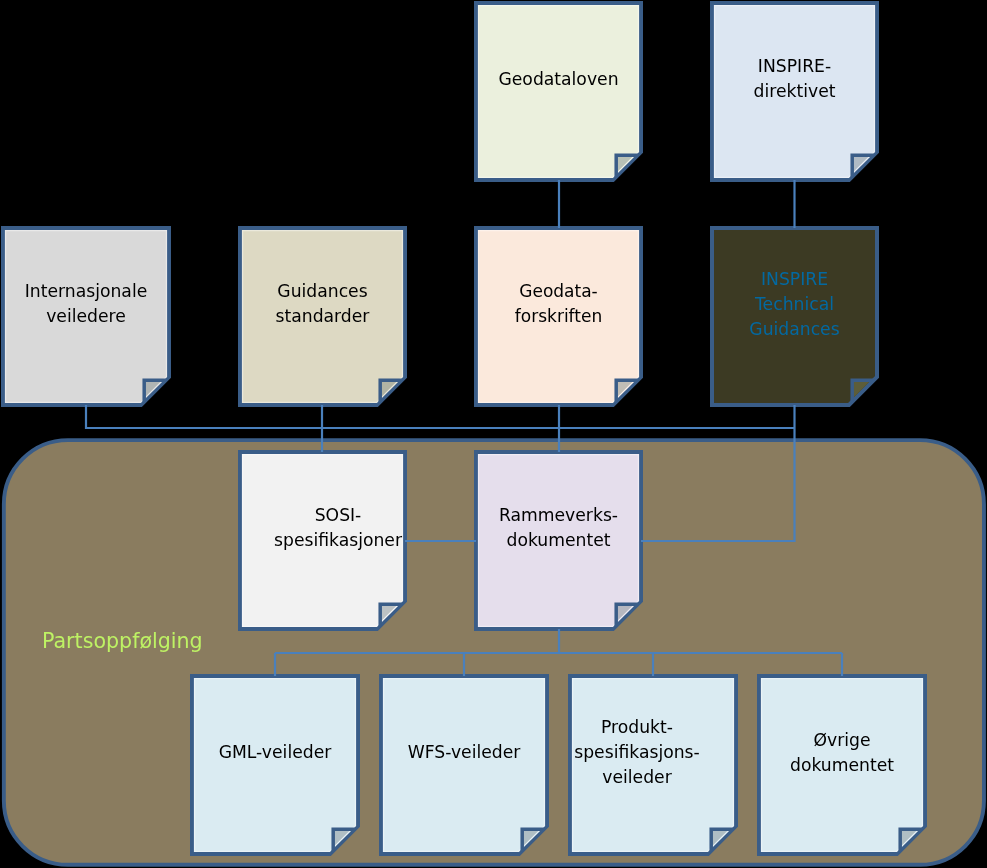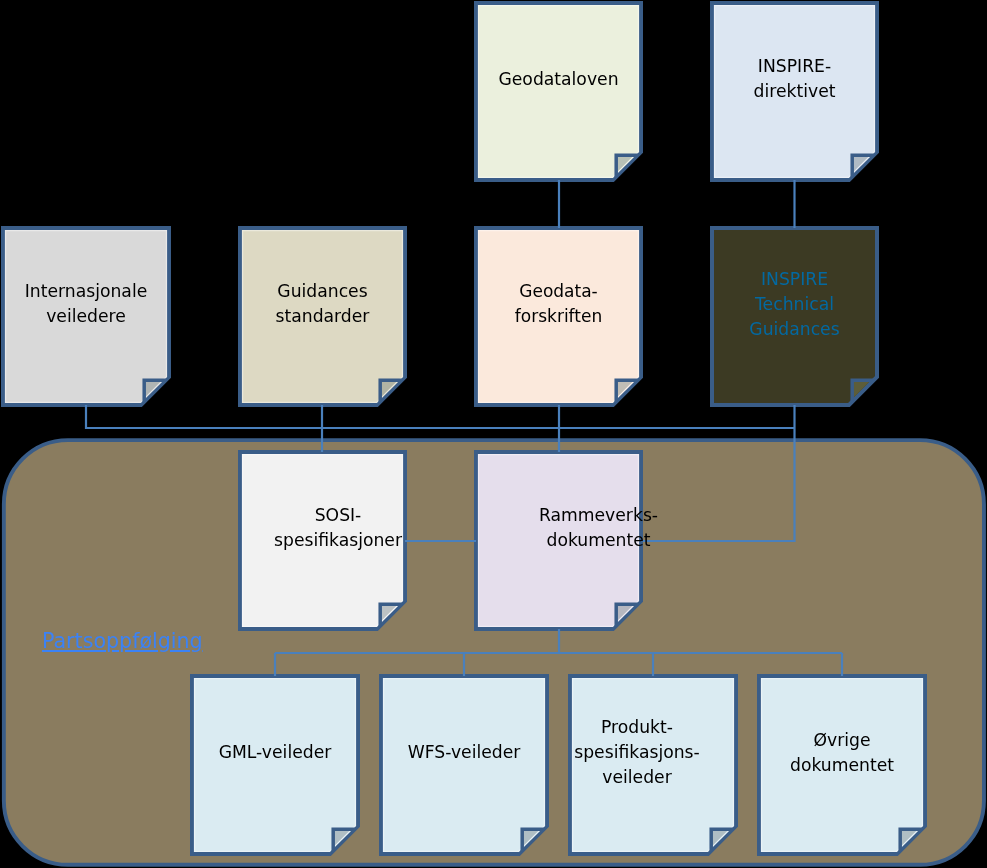--- a/index.html
+++ b/index.html
@@ -10,22 +10,22 @@
   }
   #stage { position:relative; width:987px; height:868px; background:#000000; }
   #scene { position:absolute; left:0; top:0; }
   .node-label {
     position:absolute; display:flex; align-items:center; justify-content:center;
     text-align:center; white-space:pre; letter-spacing:0;
     font-size:17.2px; line-height:25px; color:#000000;
     -webkit-font-smoothing:antialiased; transform:translateZ(0);
   }
   #group-label {
-    position:absolute; font-size:20.6px; line-height:26px; color:#3b82f6;
-    -webkit-font-smoothing:antialiased; transform:translateZ(0);text-decoration:underline;
+    position:absolute; font-size:20.6px; line-height:26px; color:#bef264;
+    -webkit-font-smoothing:antialiased; transform:translateZ(0);
   }
 </style>
 </head>
 <body>
 
 <div id="stage">
   <svg id="scene" width="987" height="868" viewBox="0 0 987 868" xmlns="http://www.w3.org/2000/svg">
     <g id="group-layer">
         <rect x="3.85" y="440.15" width="980.1" height="424.6" rx="64" ry="64" fill="#8A7C5F" stroke="#3A5D88" stroke-width="3.9"></rect>
       </g>
@@ -127,21 +127,21 @@
 veiledere</div>
       <div class="node-label" style="left: 238px; top: 213.7px; width: 169px; height: 181px; font-size: 17.2px; line-height: 25px; color: rgb(0, 0, 0);">Guidances
 standarder</div>
       <div class="node-label" style="left: 474px; top: 213.7px; width: 169px; height: 181px; font-size: 17px; line-height: 25px; color: rgb(0, 0, 0);">Geodata-
 forskriften</div>
       <div class="node-label" style="left: 710px; top: 213.7px; width: 169px; height: 181px; font-size: 17.2px; line-height: 25px; color: #0369a1;">INSPIRE
 Technical
 Guidances</div>
       <div class="node-label" style="left: 238px; top: 437.7px; width: 200px; height: 181px; font-size: 17.2px; line-height: 25px; color: rgb(0, 0, 0);">SOSI-
 spesifikasjoner</div>
-      <div class="node-label" style="left: 474px; top: 437.7px; width: 169px; height: 181px; font-size: 17.2px; line-height: 25px; color: rgb(0, 0, 0); padding-left: 40px;">Rammeverks-
+      <div class="node-label" style="left: 474px; top: 437.7px; width: 169px; height: 181px; font-size: 17.2px; line-height: 25px; color: rgb(0, 0, 0);">Rammeverks-
 dokumentet</div>
       <div class="node-label" style="left: 190px; top: 661.7px; width: 170px; height: 182px; font-size: 17.2px; line-height: 25px; color: rgb(0, 0, 0);">GML-veileder</div>
       <div class="node-label" style="left: 379px; top: 661.7px; width: 170px; height: 182px; font-size: 17.2px; line-height: 25px; color: rgb(0, 0, 0);">WFS-veileder</div>
       <div class="node-label" style="left: 568px; top: 661.7px; width: 138px; height: 182px; font-size: 17.2px; line-height: 25px; color: rgb(0, 0, 0);">Produkt-
 spesifikasjons-
 veileder</div>
       <div class="node-label" style="left: 757px; top: 661.7px; width: 170px; height: 182px; font-size: 17.2px; line-height: 25px; color: rgb(0, 0, 0);">Øvrige
 dokumentet</div>
     </div>
   <div id="group-label" style="left: 42px; top: 628.3px; font-size: 20.6px;">Partsoppfølging</div>

